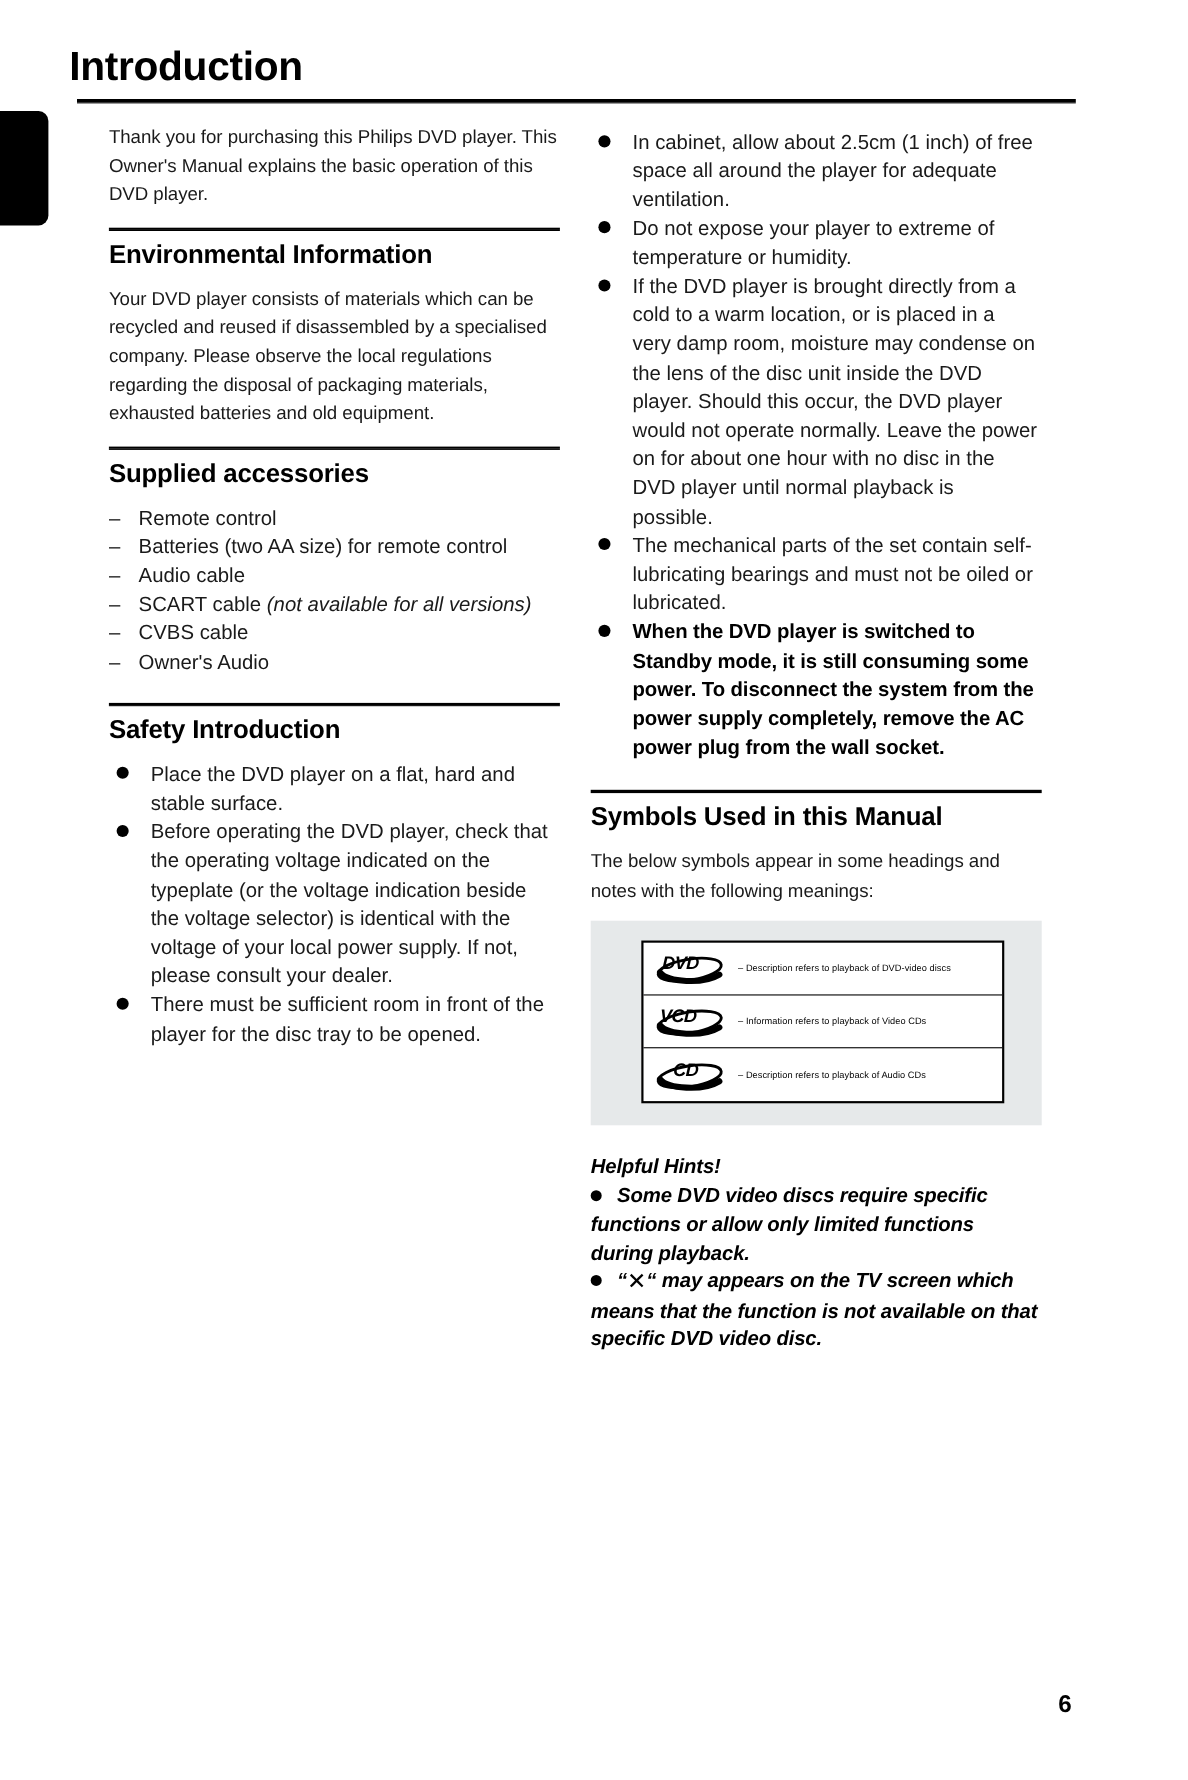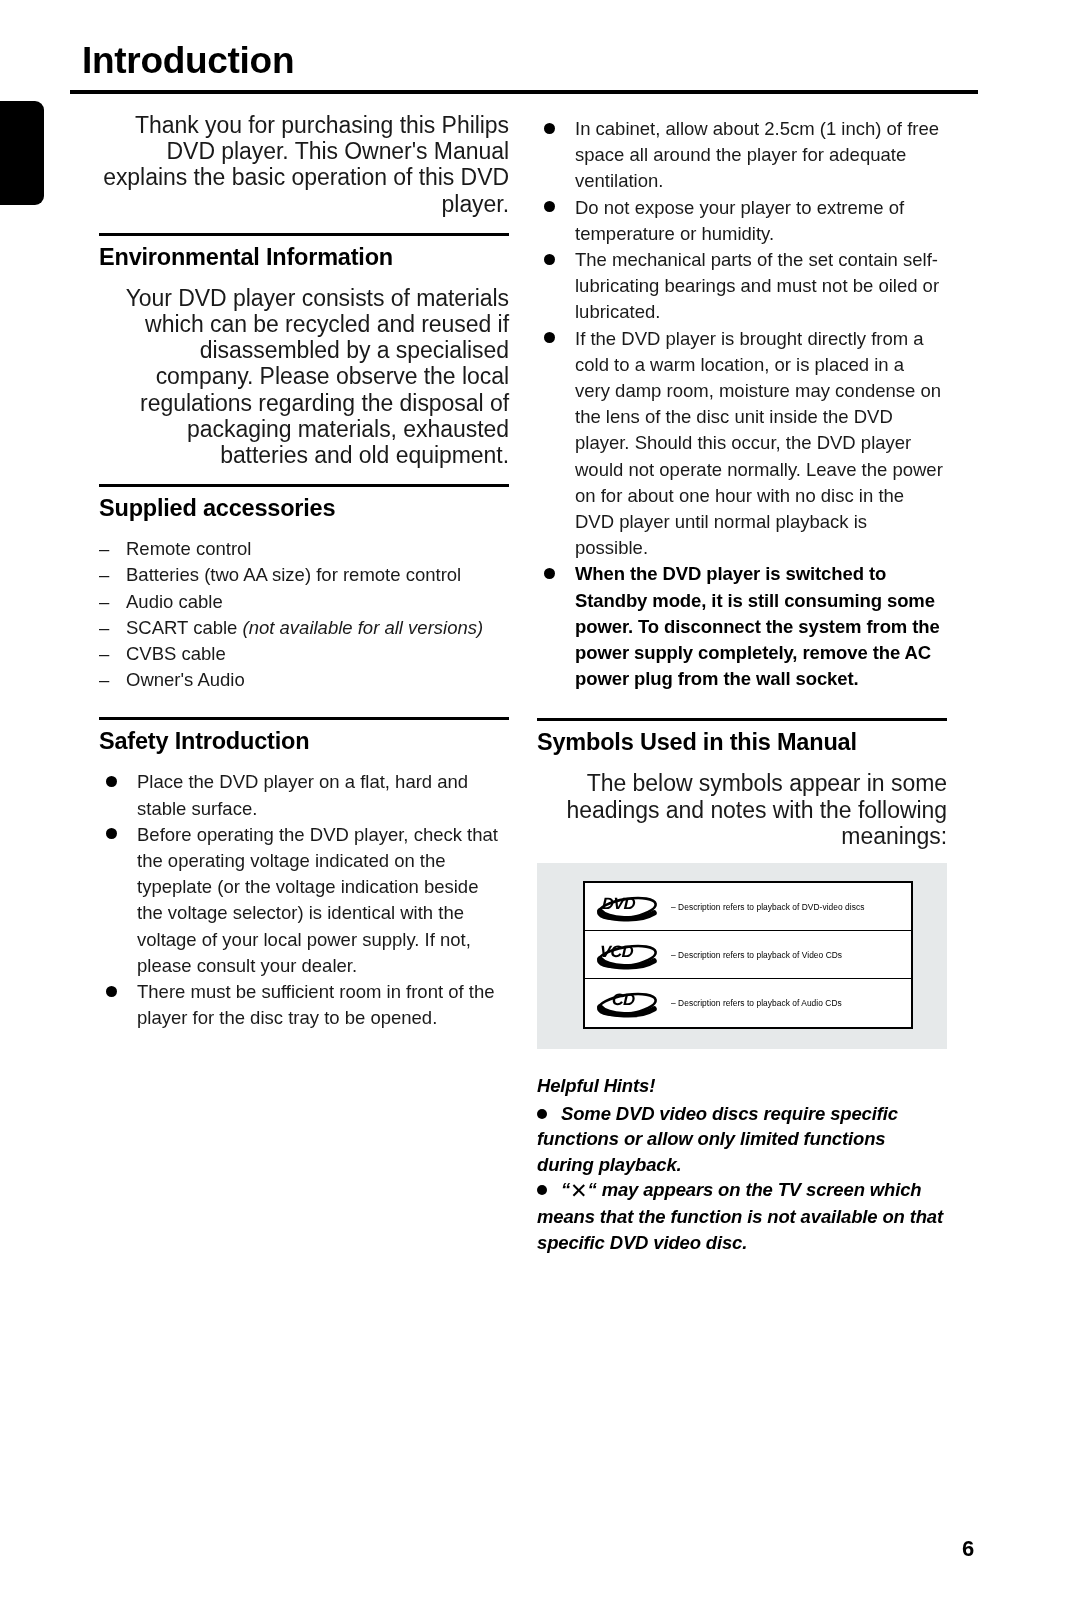--- a/index.html
+++ b/index.html
@@ -41,21 +41,21 @@
     display: flex;
     align-items: center;
     justify-content: flex-end;
     padding-right: 6px;
     box-sizing: border-box;
   }
 
   
   #page-title {
     position: absolute;
-    left: 82px;
+    left: 63px;
     top: 40px;
     font-size: 37px;
     font-weight: bold;
     letter-spacing: -0.3px;
   }
   #title-rule {
     position: absolute;
     left: 70px;
     top: 90px;
     width: 908px;
@@ -68,26 +68,25 @@
   .col {
     position: absolute;
     top: 112px;
     width: 410px;
   }
   #col-left  { left: 99px; }
   #col-right { left: 537px; }
 
   
   .para {
-    font-size: 23px;
+    font-size: 17px;
     line-height: 26.2px;
     letter-spacing: -0.05px;
     margin: 0 0 16px 0;
     color: #1a1a1a;
-    text-align: right;
   }
   .para.tight { margin-bottom: 0; }
 
   .sec-rule {
     height: 0;
     border-top: 2px solid #000;
     border-bottom: 1px solid #000;
     margin: 6px 0 8px 0;
   }
   .sec-head {
@@ -265,22 +264,22 @@
       <li><span class="bullet"></span><span>There must be sufficient room in front of the player for the disc tray to be opened.</span></li>
     </ul>
 
 </div>
 
 <div class="col" id="col-right">
 
   <ul class="bullet-list" id="safety-right-list">
       <li><span class="bullet"></span><span>In cabinet, allow about 2.5cm (1 inch) of free space all around the player for adequate ventilation.</span></li>
       <li><span class="bullet"></span><span>Do not expose your player to extreme of temperature or humidity.</span></li>
+      <li><span class="bullet"></span><span>If the DVD player is brought directly from a cold to a warm location, or is placed in a very damp room, moisture may condense on the lens of the disc unit inside the DVD player. Should this occur, the DVD player would not operate normally. Leave the power on for about one hour with no disc in the DVD player until normal playback is possible.</span></li>
       <li><span class="bullet"></span><span>The mechanical parts of the set contain self-lubricating bearings and must not be oiled or lubricated.</span></li>
-      <li><span class="bullet"></span><span>If the DVD player is brought directly from a cold to a warm location, or is placed in a very damp room, moisture may condense on the lens of the disc unit inside the DVD player. Should this occur, the DVD player would not operate normally. Leave the power on for about one hour with no disc in the DVD player until normal playback is possible.</span></li>
       <li class="strong"><span class="bullet"></span><span>When the DVD player is switched to Standby mode, it is still consuming some power. To disconnect the system from the power supply completely, remove the AC power plug from the wall socket.</span></li>
     </ul>
 
   <div class="sec-rule" style="margin-top:26px"></div>
   <div class="sec-head">Symbols Used in this Manual</div>
   <p class="para tight">The below symbols appear in some headings and notes with the following meanings:</p>
 
   <div id="symbols-panel">
     <div id="symbols-table">
         <div class="sym-row">
@@ -298,21 +297,21 @@
         <div class="sym-row">
           <div class="sym-logo-cell">
             <div class="disc-logo">
               <svg width="66" height="30" viewBox="0 0 66 30">
                 <ellipse cx="32" cy="16.5" rx="29" ry="9.5" fill="none" stroke="#000" stroke-width="2.6" transform="rotate(-9 32 16.5)"></ellipse>
                 <path d="M5 19 C 12 28, 44 30, 59 21" fill="none" stroke="#000" stroke-width="5.5" stroke-linecap="round"></path>
               </svg>
               <span class="word" style="left: 5px;">VCD</span>
             </div>
           </div>
-          <div class="sym-desc">– Description refers to playback of Video CDs</div>
+          <div class="sym-desc">– Information refers to playback of Video CDs</div>
         </div>
         <div class="sym-row">
           <div class="sym-logo-cell">
             <div class="disc-logo">
               <svg width="66" height="30" viewBox="0 0 66 30">
                 <ellipse cx="32" cy="16.5" rx="29" ry="9.5" fill="none" stroke="#000" stroke-width="2.6" transform="rotate(-9 32 16.5)"></ellipse>
                 <path d="M5 19 C 12 28, 44 30, 59 21" fill="none" stroke="#000" stroke-width="5.5" stroke-linecap="round"></path>
               </svg>
               <span class="word" style="left: 17px;">CD</span>
             </div>

